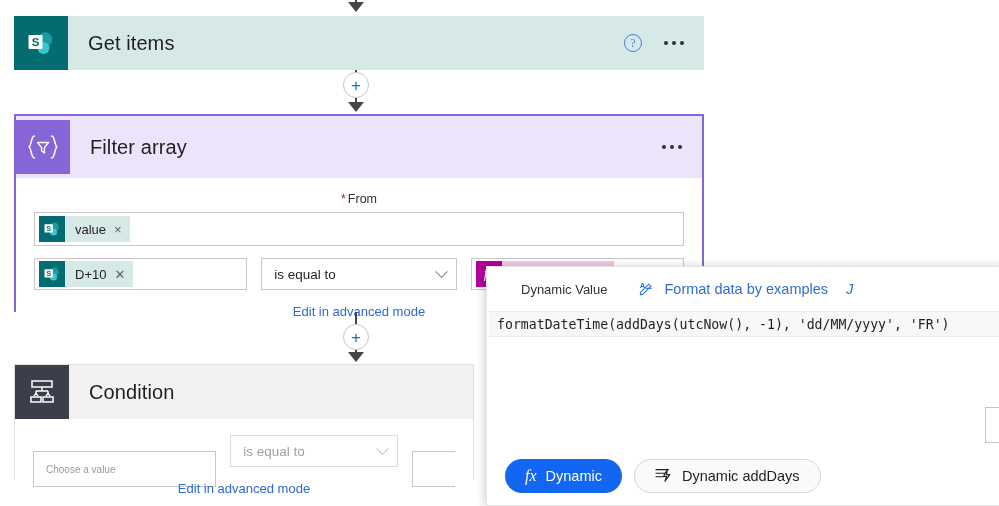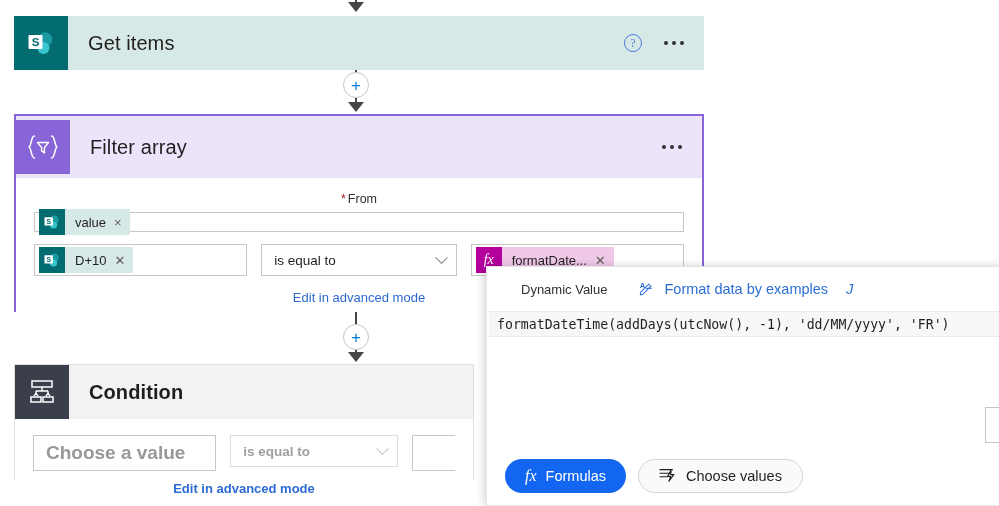--- a/index.html
+++ b/index.html
@@ -64,21 +64,21 @@
   #card-filter .card-header { background: #ebe4fb; height: 62px; }
   .card-body { padding: 14px 18px 10px 18px; background: #fff; text-align: center; }
 
   .field-label { font-size: 12.5px; color: #323130; margin-bottom: 6px; }
   .field-label .req { color: #a4262c; margin-right: 2px; }
 
   .textbox {
     border: 1px solid #c9c7c5; background: #fff; height: 32px;
     display: flex; align-items: center; padding: 0 4px;
   }
-  .textbox.from-box { width: 100%; height: 20px; }
+  .textbox.from-box { width: 100%; height: 34px; }
 
   
   .token {
     display: inline-flex; align-items: center; height: 26px;
     background: #d7e9e7; max-width: 100%;
   }
   .token-ico {
     width: 26px; height: 26px; flex: 0 0 26px;
     display: flex; align-items: center; justify-content: center;
   }
@@ -105,28 +105,28 @@
   .chev { width: 9px; height: 9px; border-right: 1.4px solid #8a8886;
           border-bottom: 1.4px solid #8a8886; transform: rotate(45deg) translate(-2px,-2px); }
 
   .advanced-link {
     margin-top: 14px; font-size: 13px; color: #2c6ad1; cursor: pointer;
   }
 
   
   #card-condition {
     left: 14px; top: 364px; width: 460px; height: 116px;
-    border: 1px solid #e1dfdd; background: #c4b5fd; font-weight: bold;
+    border: 1px solid #e1dfdd; background: #c4b5fd;
   }
   #card-condition .card-header { background: #f3f2f1; height: 54px; }
   #card-condition .card-icon { background: #3b3f4c; }
   .placeholder-box {
     border: 1px solid #c9c7c5; background: #fff; height: 32px;
     display: flex; align-items: center; padding: 17px 12px;
-    font-size: 19px; color: #9a9896;
+    font-size: 10px; color: #9a9896; margin-top: 16px;
   }
   .select-box.disabled { color: #a19f9d; border-color: #dedcdb; }
   .select-box.disabled .chev { border-color: #c8c6c4; }
 
   
   #expr-panel {
     position: absolute; left: 486px; top: 266px; width: 520px; height: 240px;
     background: #fff; border: 1px solid #e6e4e2;
     box-shadow: -2px 0 10px rgba(0,0,0,.10), 0 2px 10px rgba(0,0,0,.10);
     overflow: hidden;
@@ -361,29 +361,29 @@
 
     <div class="expr-blank"></div>
 
     <div class="expr-btnrow">
       <div class="cancel-stub"></div>
     </div>
 
     <div class="pill-row">
       <div class="pill primary">
         <span class="fx-glyph">fx</span>
-        <span>Formulas</span>
+        <span>Dynamic</span>
       </div>
       <div class="pill secondary">
         <span>
           <svg width="18" height="16" viewBox="0 0 20 18" aria-hidden="true">
             <path d="M1 3 H15 M1 7 H12 M1 11 H9" stroke="#201f1e" stroke-width="1.3" stroke-linecap="round"></path>
             <path d="M13.5 3.5 L9.5 10.5 H13 L11 16 L16.5 8.5 H13 Z" fill="none" stroke="#201f1e" stroke-width="1.3" stroke-linejoin="round"></path>
           </svg>
         </span>
-        <span>Choose values</span>
+        <span>Dynamic addDays</span>
       </div>
     </div>
 
     <div class="expr-footer">String functions</div>
   </div>
 
 </div>
 
 </body></html>

